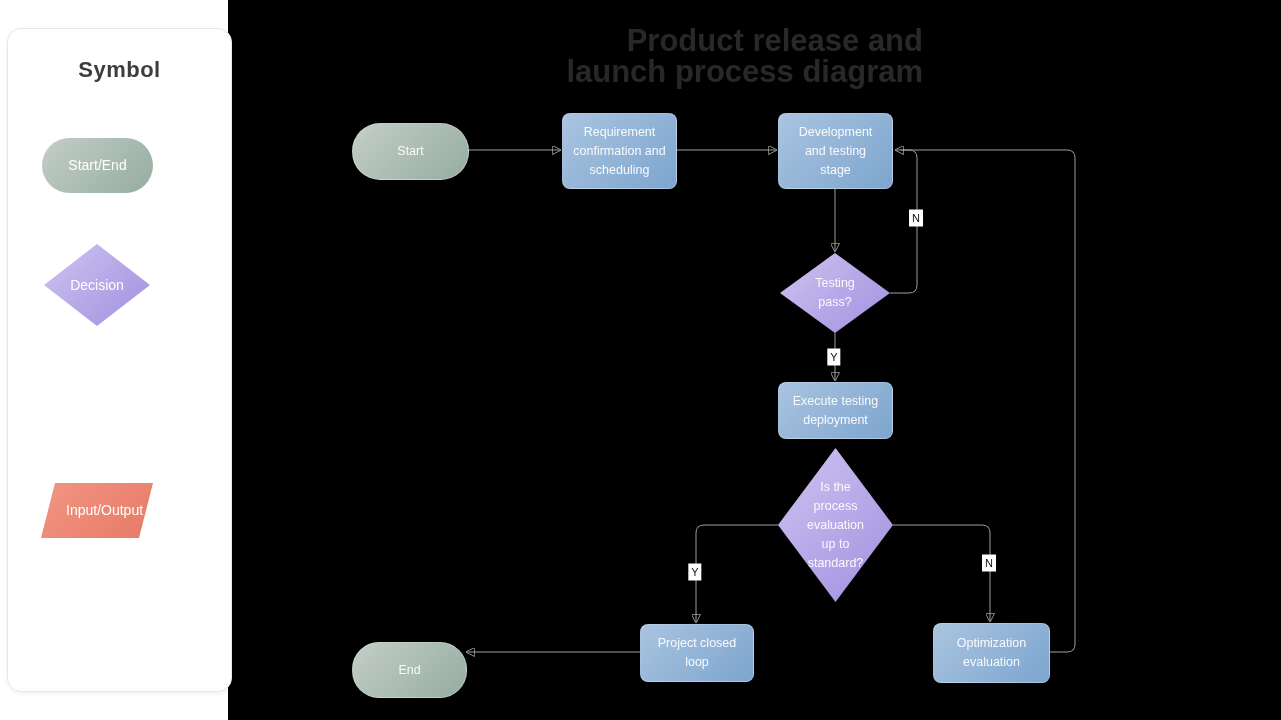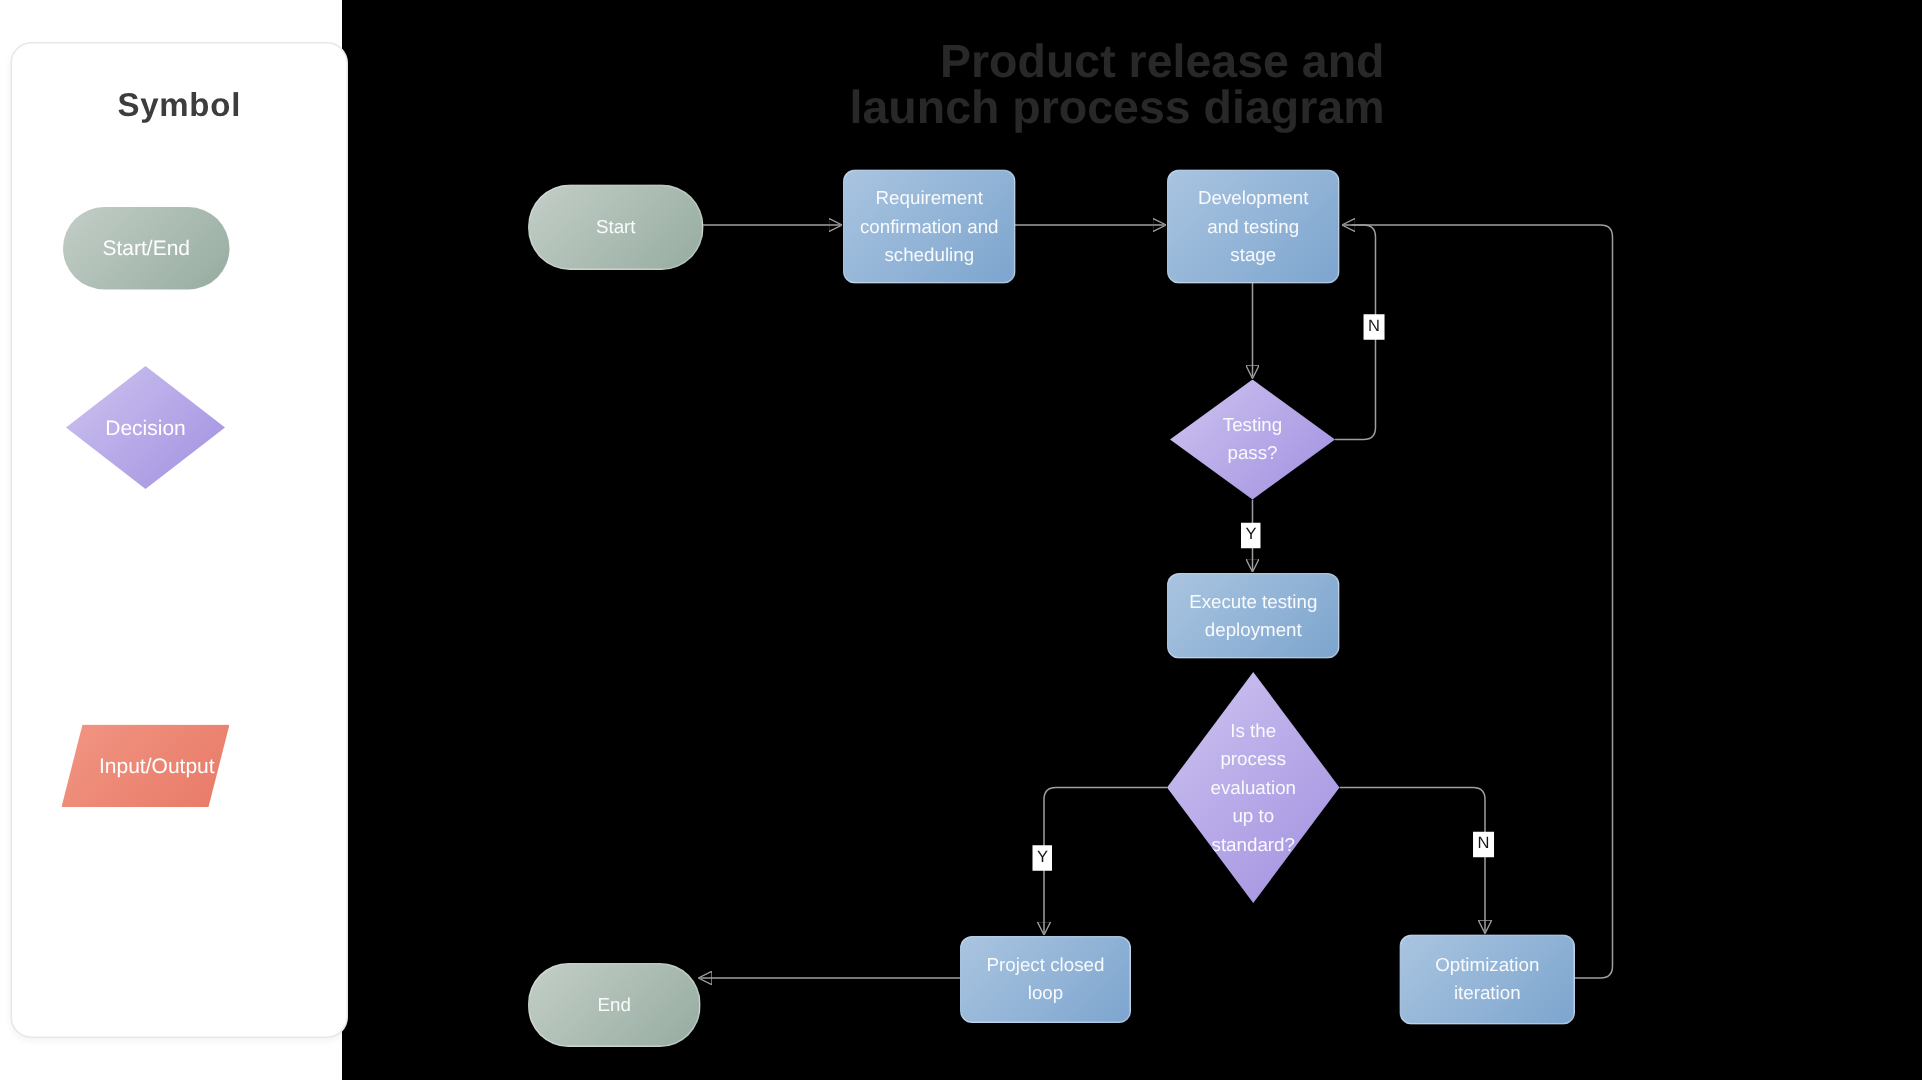--- a/index.html
+++ b/index.html
@@ -123,21 +123,21 @@
 <div class="node n-execute grad-process rim">
   <span>Execute testing deployment</span>
 </div>
 <div class="node n-evaluation grad-decision">
   <span>Is the process evaluation up to standard?</span>
 </div>
 <div class="node n-project grad-process rim">
   <span>Project closed loop</span>
 </div>
 <div class="node n-optimization grad-process rim">
-  <span>Optimization iteration</span>
+  <span>Optimization evaluation</span>
 </div>
 <div class="node n-end grad-terminator rim">
   <span>End</span>
 </div>
 
 <div class="edge-label el-testing-no">N</div>
 <div class="edge-label el-testing-yes">Y</div>
 <div class="edge-label el-eval-yes">Y</div>
 <div class="edge-label el-eval-no">N</div>
 

